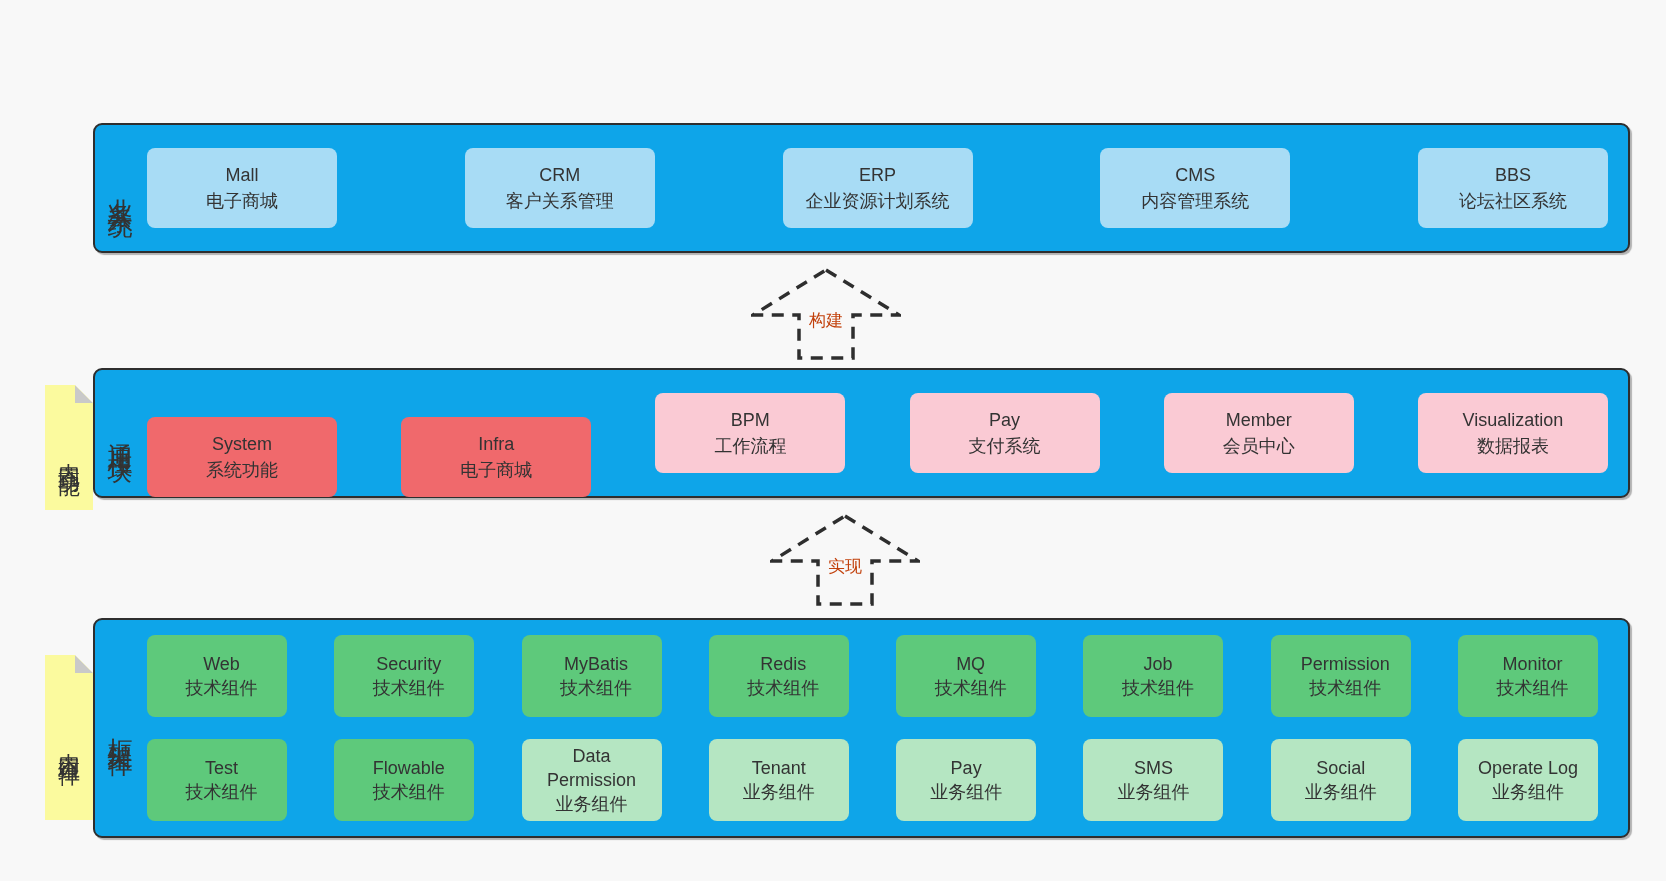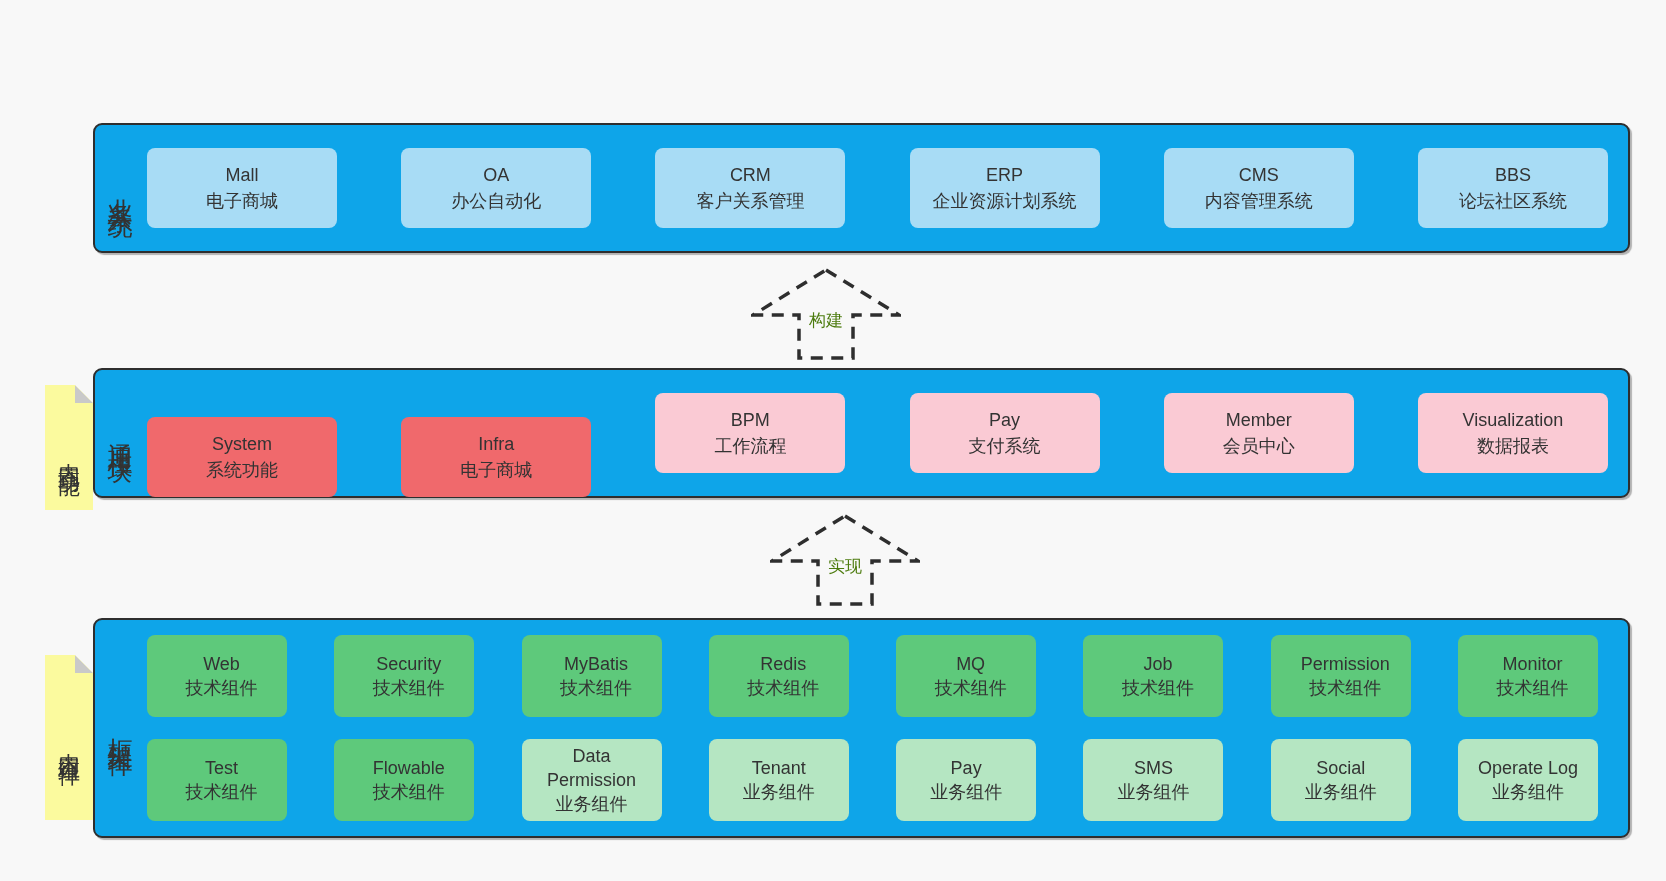--- a/index.html
+++ b/index.html
@@ -33,21 +33,21 @@
   .pink{background:#facad4;}
   .green{background:#5ec97b;padding-left:17px;}
   .lightgreen{background:#b5e6c2;}
 
   
   .arrow{position:absolute;width:150px;height:92px;}
   .arrow1{left:751px;top:268px;}
   .arrow2{left:770px;top:514px;}
   .arrow svg{position:absolute;left:0;top:0;}
   .arrow .arrow-label{position:absolute;left:50%;top:52px;transform:translate(-50%,-50%);
-       background:#f8f8f8;padding:1px 4px;font-size:17px;color:#4d7c0f;white-space:nowrap;}
+       background:#f8f8f8;padding:1px 4px;font-size:17px;color:#c2410c;white-space:nowrap;}
 
   
   .note{position:absolute;left:45px;width:48px;background:#fbfa9e;
         clip-path:polygon(0 0,calc(100% - 18px) 0,100% 18px,100% 100%,0 100%);
         display:flex;align-items:center;justify-content:center;}
   .note .fold{position:absolute;top:0;right:0;width:18px;height:18px;background:#c9c9c9;
         clip-path:polygon(0 0,100% 100%,0 100%);}
   .note .note-label{writing-mode:vertical-rl;text-orientation:upright;
         font-size:22px;letter-spacing:4px;color:#333;margin-top:10px;}
   .note1{top:385px;height:125px;}
@@ -68,24 +68,20 @@
   </div>
 
   <section class="layer layer1">
     <div class="layer-label">业务系统</div>
     <div class="boxes">
       <div class="box big blue">
         <div>Mall</div>
         <div>电子商城</div>
       </div>
       <div class="box big blue">
-        <div>OA</div>
-        <div>办公自动化</div>
-      </div>
-      <div class="box big blue">
         <div>CRM</div>
         <div>客户关系管理</div>
       </div>
       <div class="box big blue">
         <div>ERP</div>
         <div>企业资源计划系统</div>
       </div>
       <div class="box big blue">
         <div>CMS</div>
         <div>内容管理系统</div>

